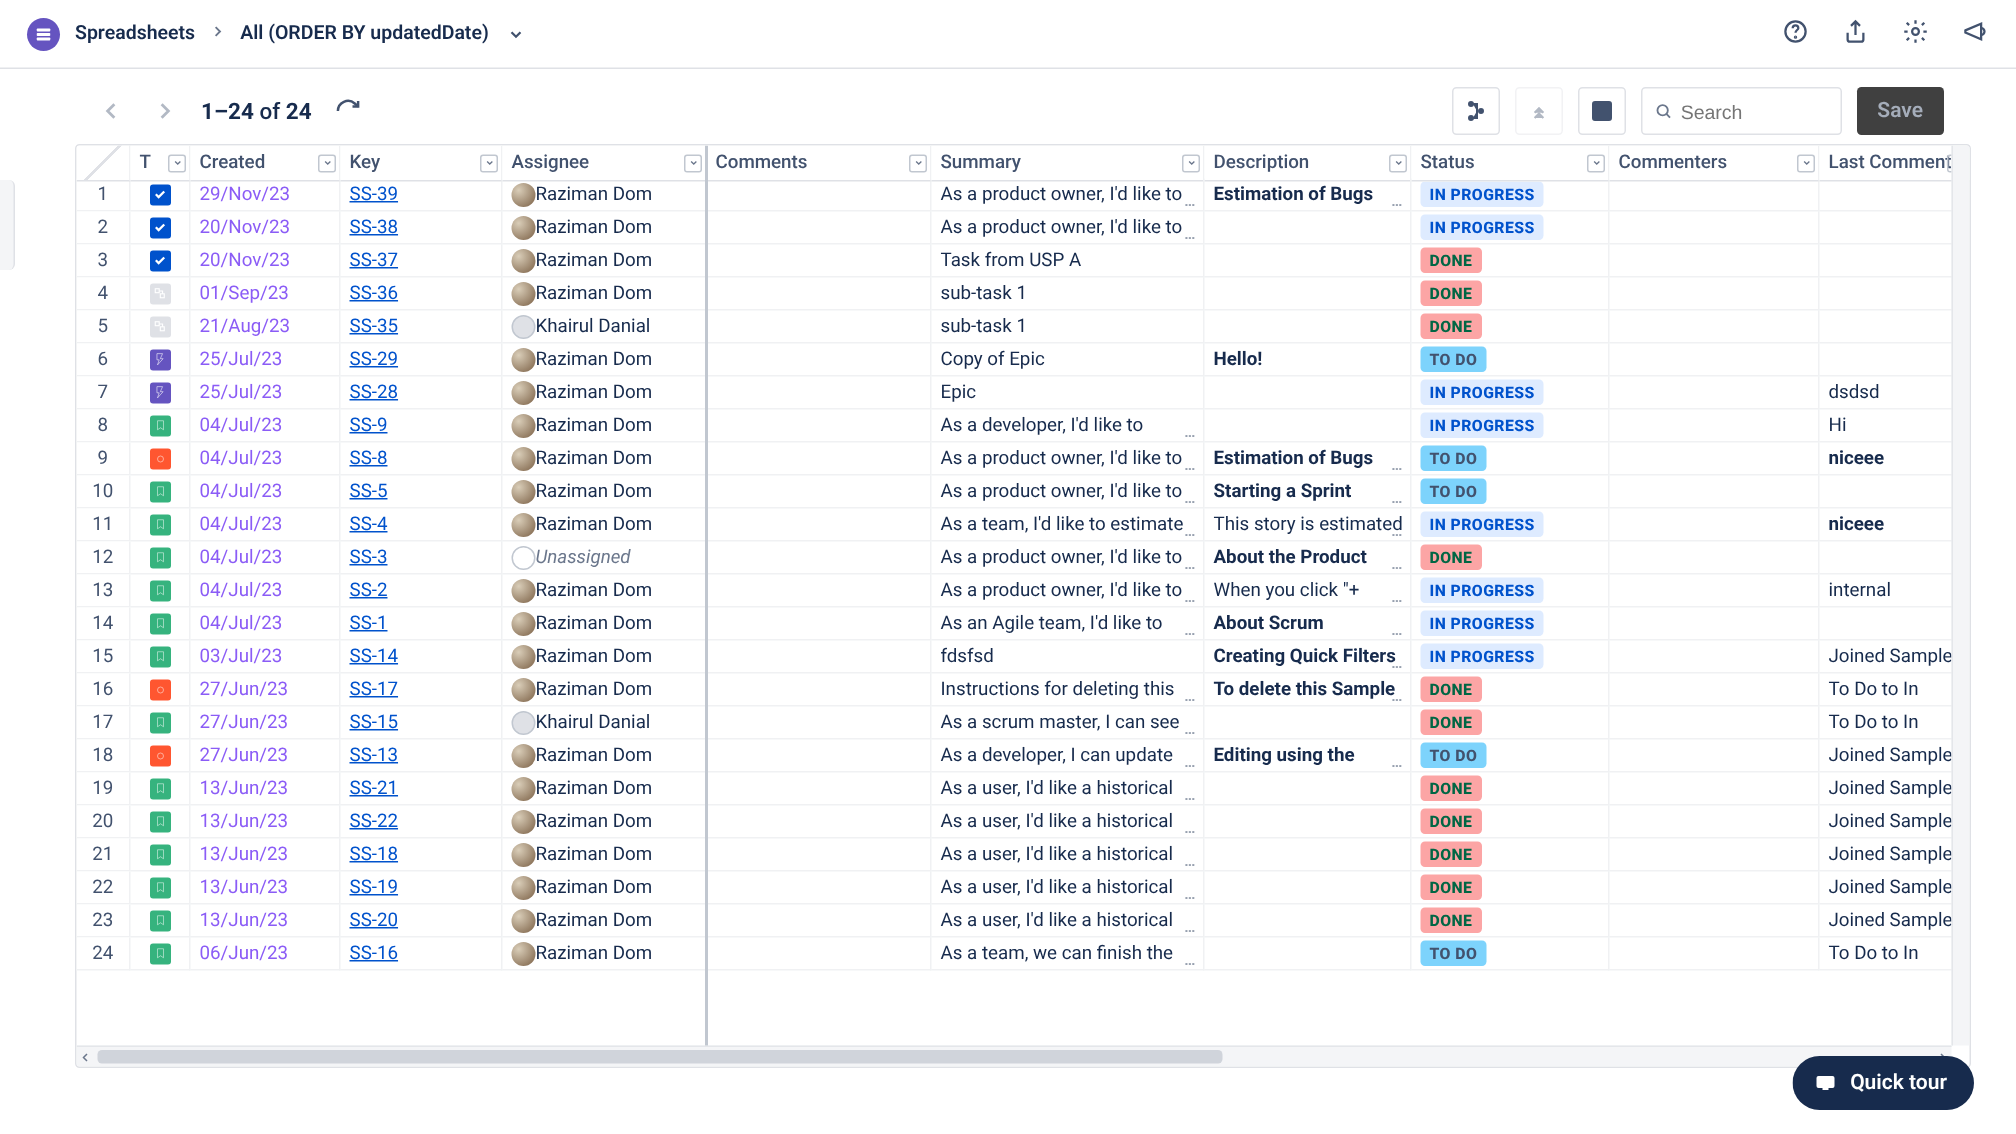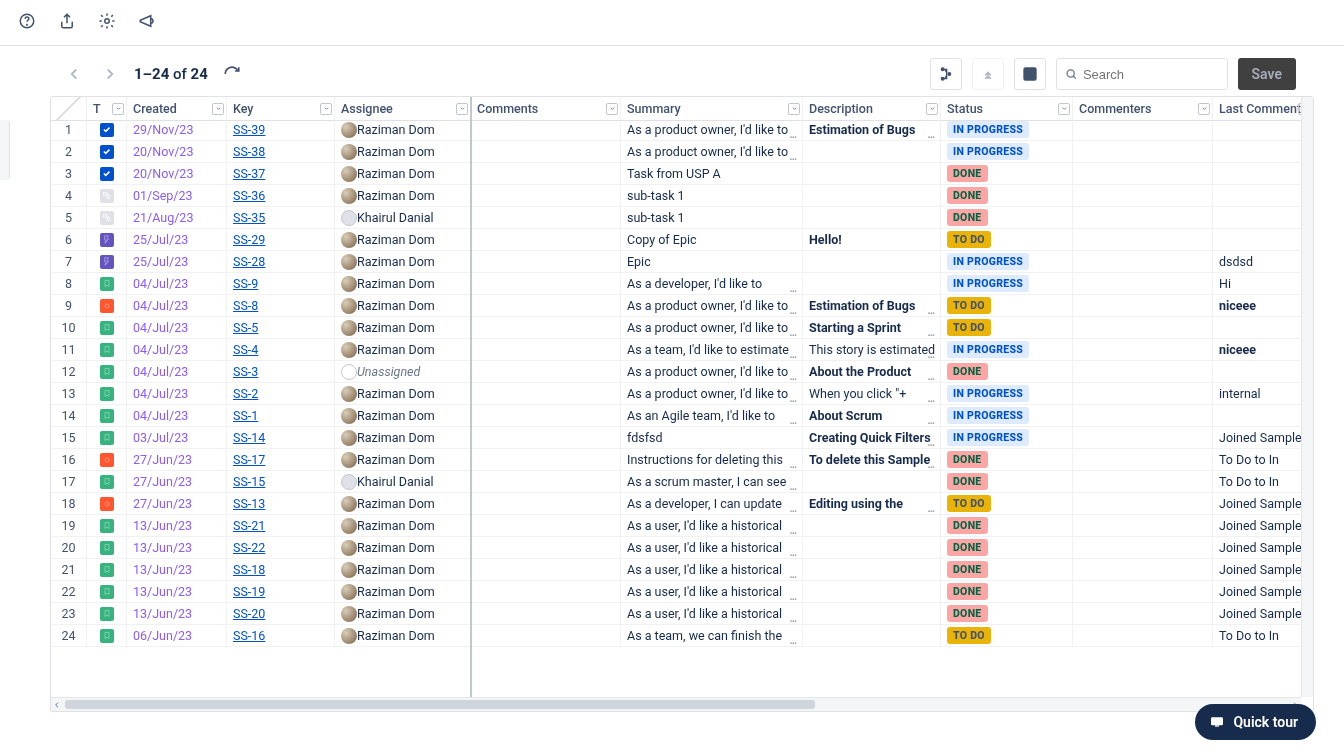--- a/index.html
+++ b/index.html
@@ -23,21 +23,21 @@
   .navbtn { width: 24px; height: 24px; display: flex; align-items: center; justify-content: center; cursor: pointer; }
   .navbtn.disabled { opacity: .4; cursor: default; }
   .navbtn svg { stroke: #42526e; }
   .pager { font-size: 15px; font-weight: 500; }
   .pager b { font-weight: 700; }
   .refresh svg { stroke: #42526e; }
   .tool-right { display: flex; align-items: center; gap: 10px; }
   .squarebtn { width: 32px; height: 32px; border: 1.5px solid #dfe1e6; border-radius: 3px; display: flex; align-items: center; justify-content: center; background: #fff; cursor: pointer; }
   .squarebtn.disabled { opacity: .4; }
   .squarebtn svg { stroke: #42526e; fill: #42526e; }
-  .searchbox { display: flex; align-items: center; gap: 6px; width: 172px; height: 32px; border: 1.5px solid #dfe1e6; border-radius: 3px; padding: 0 8px; }
+  .searchbox { display: flex; align-items: center; gap: 6px; width: 134px; height: 32px; border: 1.5px solid #dfe1e6; border-radius: 3px; padding: 0 8px; }
   .searchbox input { border: 0; outline: 0; font-size: 13px; width: 100%; color: #172b4d; }
   .searchbox svg { stroke: #6b778c; }
   .savebtn { height: 32px; padding: 0 14px; background: #404040; color: #a5adba; border-radius: 3px; font-weight: 600; font-size: 14px; display: flex; align-items: center; cursor: default; }
 
   
   .gridwrap { position: absolute; left: 50px; right: 30px; top: 96px; bottom: 44px; border: 1px solid #dfe1e6; border-radius: 3px; overflow: hidden; }
   .grid { display: grid; grid-template-columns: 36px 40px 100px 108px 136px 150px 182px 138px 132px 140px 100px; grid-auto-rows: 22px; }
   .grid > div { border-bottom: 1px solid #f0f1f3; border-right: 1px solid #f0f1f3; white-space: nowrap; overflow: hidden; text-overflow: ellipsis; display: flex; align-items: center; padding: 0 6px; font-size: 12.5px; }
   .grid .hdrcell { background: #fff; font-weight: 500; color: #42526e; border-bottom: 1.5px solid #dfe1e6; height: 24px; position: relative; }
   .grid .corner { background: linear-gradient(135deg, #fff 0 48%, #dfe1e6 48% 52%, #fff 52%); }
@@ -60,38 +60,59 @@
   .av-k { background: #dfe1e6; border: 1px solid #c1c7d0; }
   .av-u { background: #fff; border: 1.5px solid #c1c7d0; }
   .unassigned { color: #6b778c; font-style: italic; }
   .summary, .descr { position: relative; }
   .more-dots { position: absolute; right: 4px; bottom: 0px; color: #97a0af; font-weight: 700; letter-spacing: 1px; font-size: 10px; }
   .descr-b { font-weight: 700; }
   .lastc-b { font-weight: 700; }
   .status-badge { font-size: 10.5px; font-weight: 800; padding: 2px 6px; border-radius: 3px; letter-spacing: .3px; }
   .st-progress { color: #0052cc; background: #deebff; }
   .st-done     { color: #006644; background: #fca5a5; }
-  .st-todo     { color: #42526e; background: #eab308; }
+  .st-todo     { color: #42526e; background: #7dd3fc; }
   .splitter { position: absolute; top: 0; bottom: 14px; left: 419px; width: 2px; background: #c1c7d0; z-index: 5; }
   .vscroll { position: absolute; top: 0; right: 0; bottom: 14px; width: 12px; background: #f4f5f7; border-left: 1px solid #e4e6ea; }
   .hscroll { position: absolute; left: 0; right: 12px; bottom: 0; height: 14px; background: #f4f5f7; border-top: 1px solid #e4e6ea; }
   .hscroll .thumb { position: absolute; left: 14px; top: 2px; bottom: 2px; width: 60%; background: #d0d4db; border-radius: 3px; }
   .hscroll .arrow { position: absolute; top: 0; bottom: 0; width: 12px; display: flex; align-items: center; justify-content: center; }
   .hscroll .arrow svg { stroke: #6b778c; }
 
   
   .quicktour { position: fixed; right: 28px; bottom: 16px; background: #172b4d; color: #fff; height: 36px; border-radius: 18px; padding: 0 18px 0 14px; display: flex; align-items: center; gap: 8px; font-weight: 600; font-size: 14px; cursor: pointer; }
   .quicktour svg { fill: #fff; }
 
   .leftedge { position: fixed; left: 0; top: 120px; height: 60px; width: 10px; background: #f4f5f7; border-right: 1px solid #dfe1e6; border-radius: 0 4px 4px 0; }
 </style>
 </head>
 <body>
 
 <div class="topbar">
+  <div class="crumbs">
+    <span class="app-badge">
+      <svg width="12" height="12" viewBox="0 0 24 24">
+          <rect x="3" y="4" width="18" height="4" rx="1"></rect>
+          <rect x="3" y="10" width="18" height="4" rx="1"></rect>
+          <rect x="3" y="16" width="18" height="4" rx="1"></rect>
+        </svg>
+    </span>
+    <span class="crumb-name">Spreadsheets</span>
+    <span class="crumb-sep">
+      <svg width="10" height="10" viewBox="0 0 24 24" fill="none" stroke-width="3">
+          <path d="M9 5l7 7-7 7"></path>
+        </svg>
+    </span>
+    <span class="crumb-view">All (ORDER BY updatedDate)</span>
+    <span class="crumb-dd">
+      <svg width="12" height="12" viewBox="0 0 24 24" fill="none" stroke="#42526e" stroke-width="3">
+          <path d="M6 9l6 6 6-6"></path>
+        </svg>
+    </span>
+  </div>
   <div class="topacts">
     <span class="icobtn"><svg width="18" height="18" viewBox="0 0 24 24" stroke-width="2">
           <circle cx="12" cy="12" r="9"></circle>
           <path d="M9.5 9a2.5 2.5 0 115 0c0 1.5-2.5 2-2.5 4"></path>
           <circle cx="12" cy="17" r=".5" fill="#42526e"></circle>
         </svg></span>
     <span class="icobtn"><svg width="18" height="18" viewBox="0 0 24 24" stroke-width="2">
           <path d="M12 3v12M8 7l4-4 4 4"></path>
           <path d="M5 13v6a2 2 0 002 2h10a2 2 0 002-2v-6"></path>
         </svg></span>

